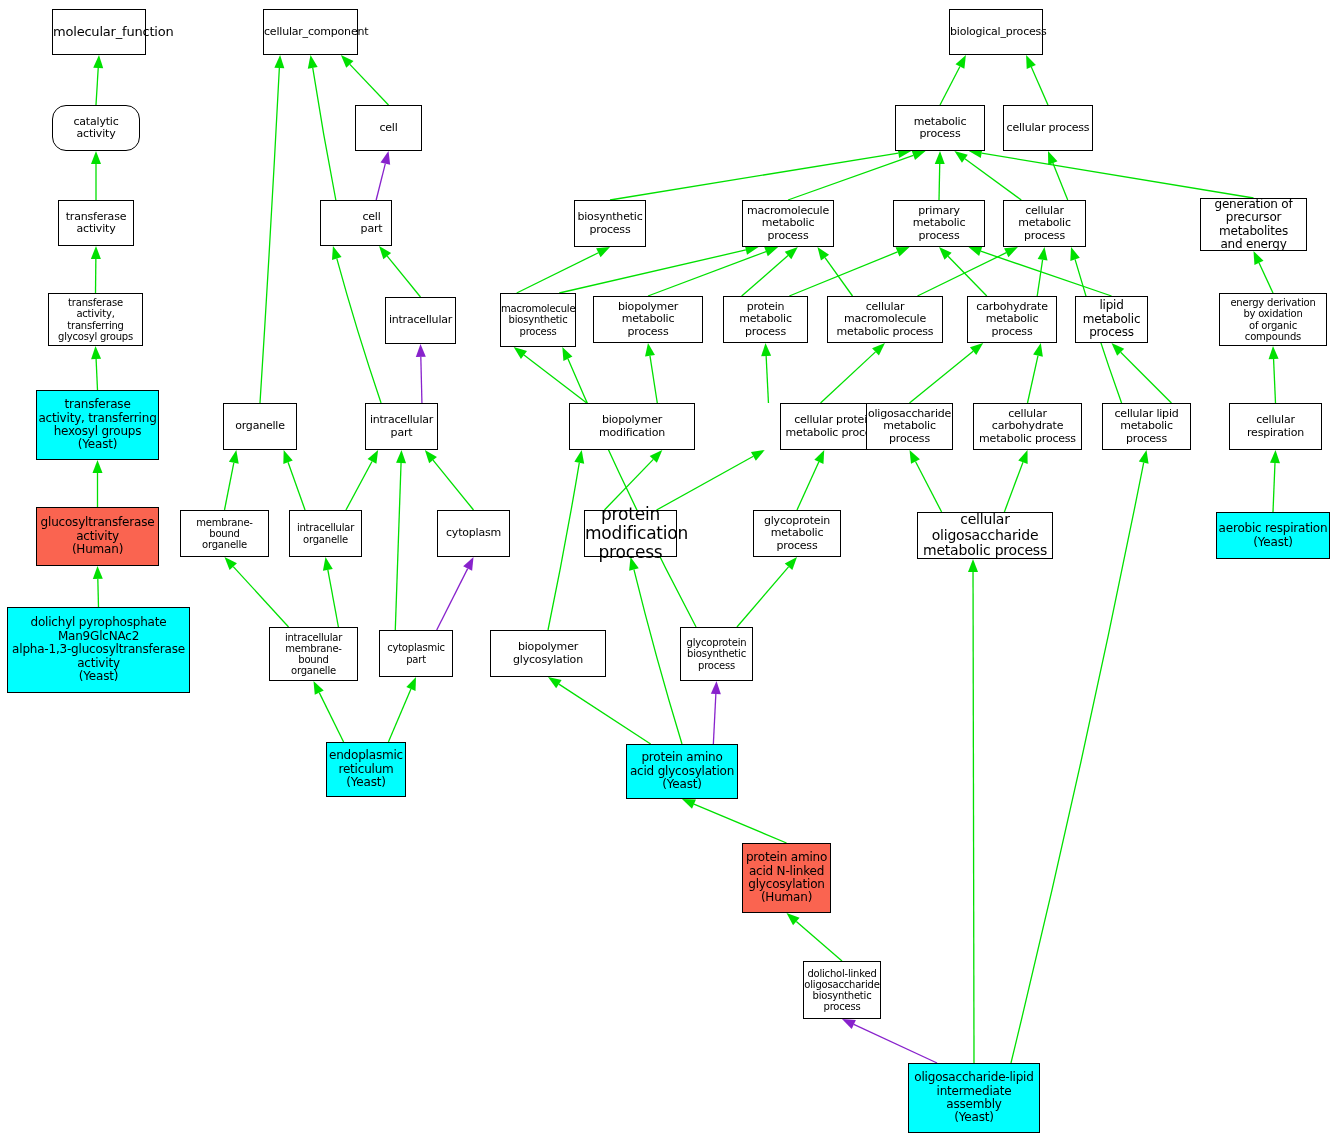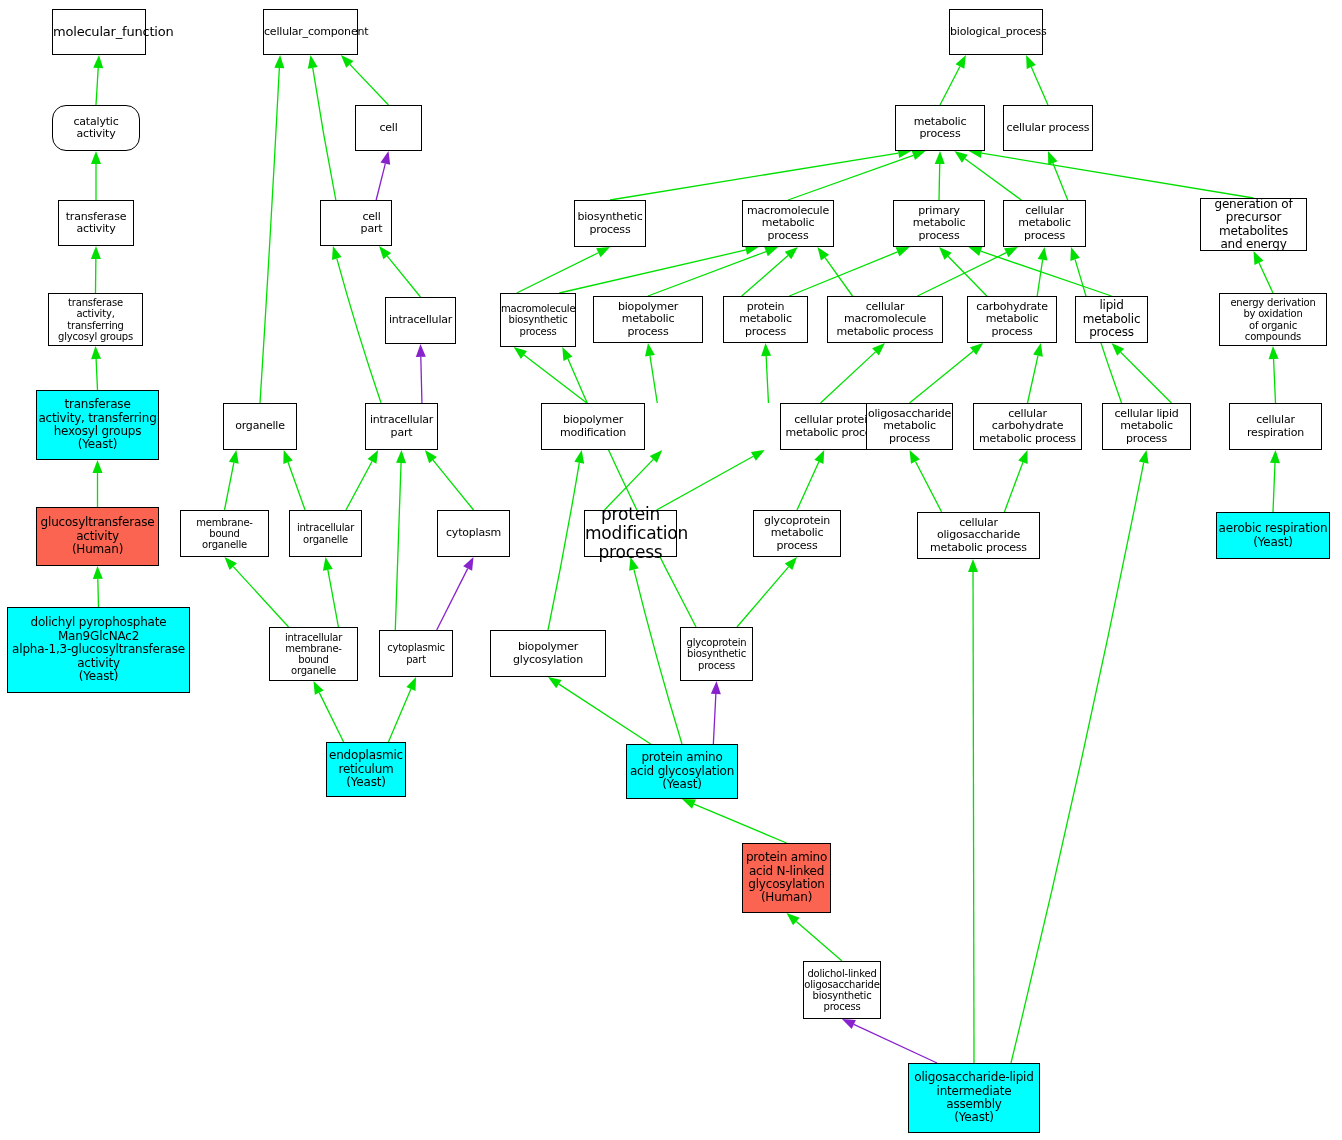--- a/index.html
+++ b/index.html
@@ -318,21 +318,21 @@
       </div>
       <div class="node" style="left: 1075px; top: 296px; width: 73px; height: 47px; font-size: 12px;">
         <span class="node-label">lipid metabolic
 process</span>
       </div>
       <div class="node" style="left: 1219px; top: 293px; width: 108px; height: 53px; font-size: 10px;">
         <span class="node-label">energy derivation
 by oxidation
 of organic compounds</span>
       </div>
-      <div class="node" style="left: 541px; top: 403px; width: 104px; height: 47px; font-size: 11px;">
+      <div class="node" style="left: 569px; top: 403px; width: 126px; height: 47px; font-size: 11px;">
         <span class="node-label">biopolymer modification</span>
       </div>
       <div class="node" style="left: 780px; top: 403px; width: 108px; height: 47px; font-size: 11px;">
         <span class="node-label">cellular protein
 metabolic process</span>
       </div>
       <div class="node" style="left: 866px; top: 403px; width: 87px; height: 47px; font-size: 11px;">
         <span class="node-label">oligosaccharide
 metabolic process</span>
       </div>
@@ -352,21 +352,21 @@
 (Yeast)</span>
       </div>
       <div class="node" style="left: 584px; top: 510px; width: 93px; height: 47px; font-size: 17px;">
         <span class="node-label">protein modification
 process</span>
       </div>
       <div class="node" style="left: 753px; top: 510px; width: 88px; height: 47px; font-size: 11px;">
         <span class="node-label">glycoprotein
 metabolic process</span>
       </div>
-      <div class="node" style="left: 917px; top: 512px; width: 123px; height: 47px; font-size: 11px;">
+      <div class="node" style="left: 917px; top: 512px; width: 136px; height: 47px; font-size: 14px;">
         <span class="node-label">cellular oligosaccharide
 metabolic process</span>
       </div>
       <div class="node" style="left: 490px; top: 630px; width: 116px; height: 47px; font-size: 11px;">
         <span class="node-label">biopolymer glycosylation</span>
       </div>
       <div class="node" style="left: 680px; top: 627px; width: 73px; height: 54px; font-size: 10px;">
         <span class="node-label">glycoprotein
 biosynthetic
 process</span>

